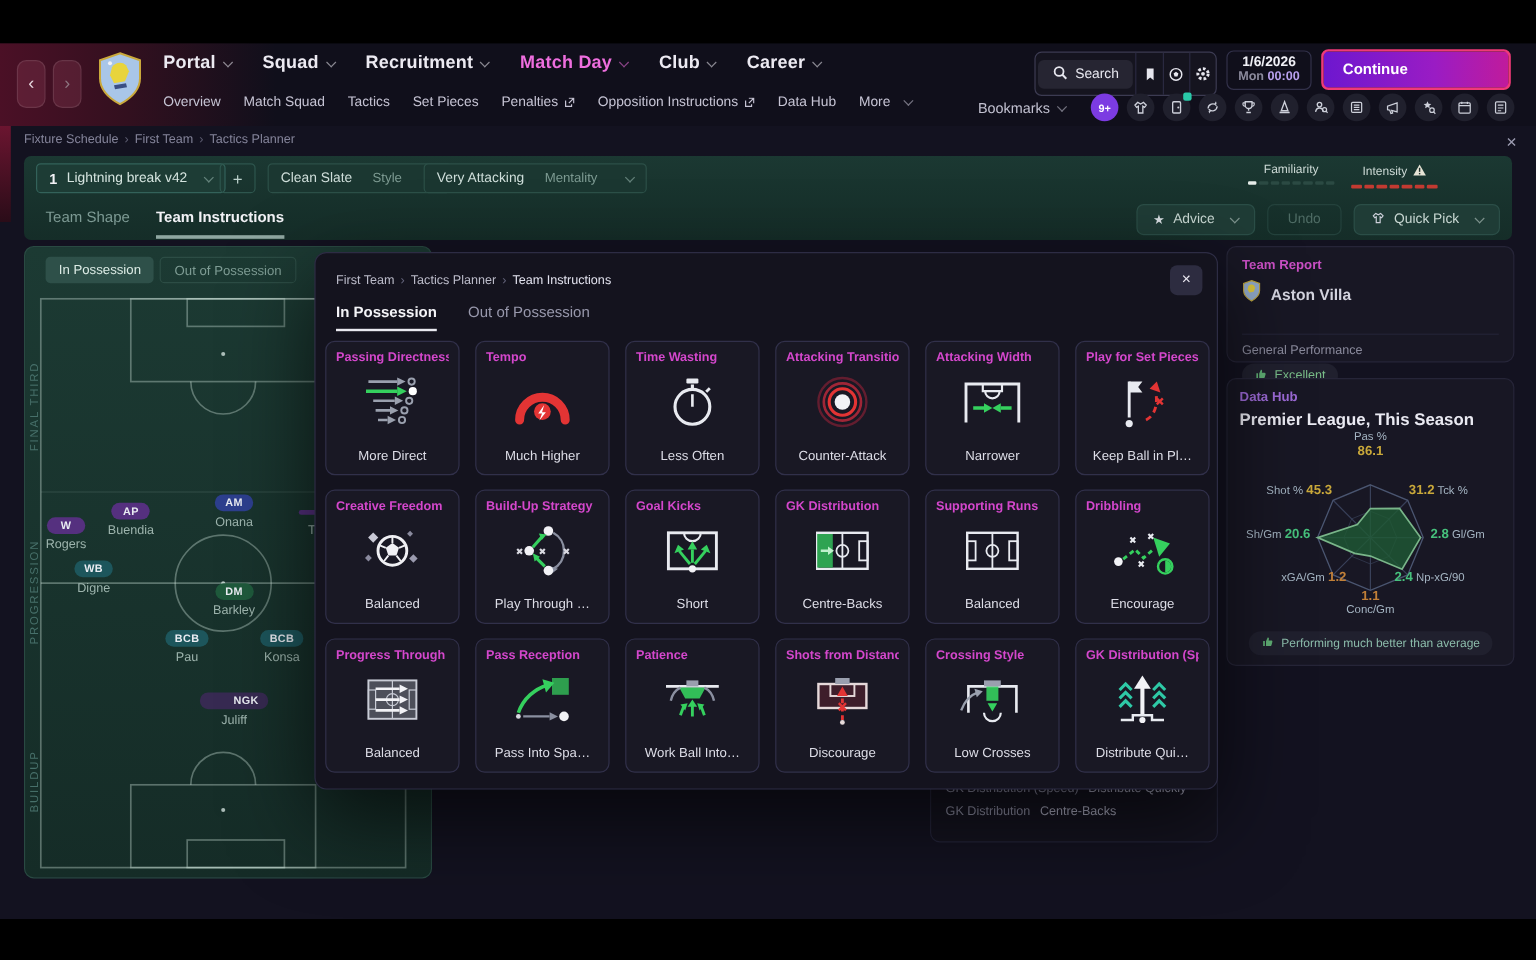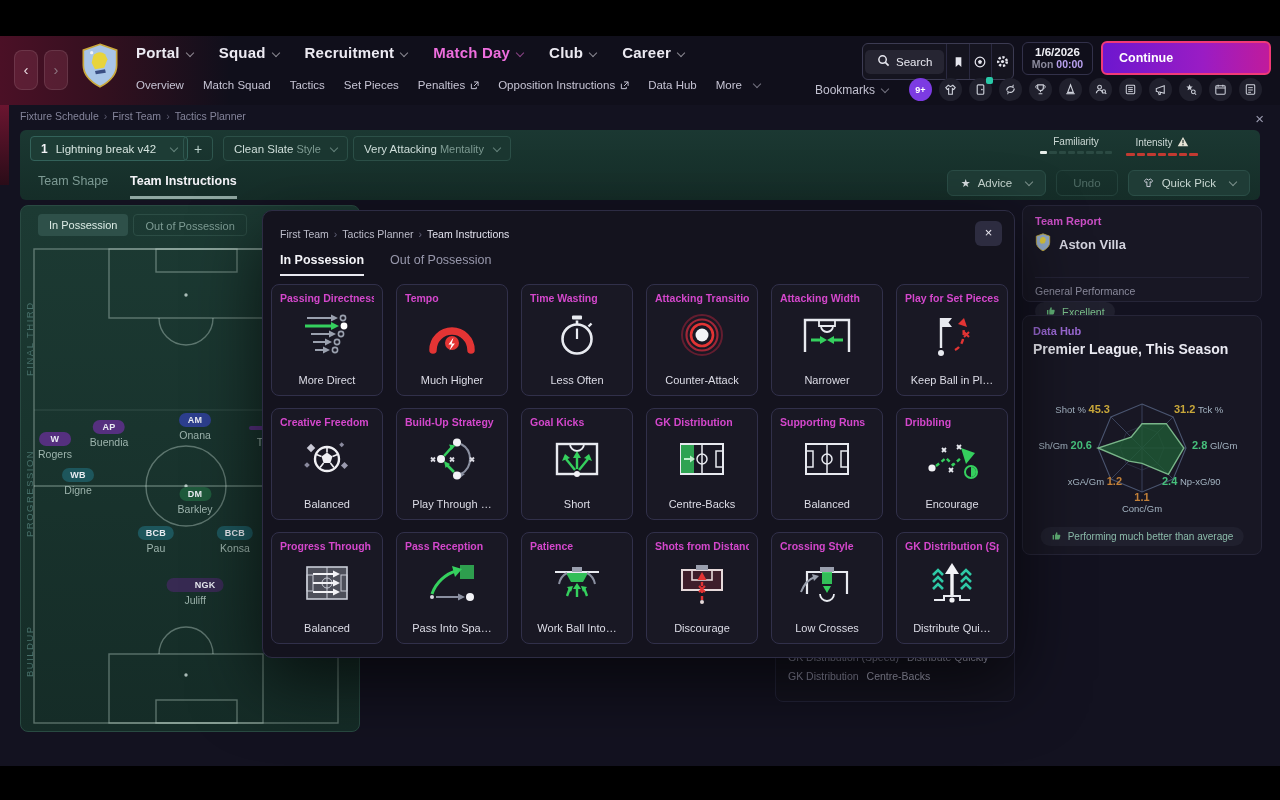--- a/index.html
+++ b/index.html
@@ -32,21 +32,21 @@
     border:1px solid #3c3b52; border-radius:6px; display:flex; align-items:center; }
   .searchbtn { display:flex; align-items:center; gap:6px; background:#262532; border-radius:5px;
     margin:2px; padding:0 12px; height:24px; color:#e9e9f1; font-size:11.5px; cursor:pointer;}
   .sg-icon { width:33px; height:100%; display:flex; align-items:center; justify-content:center;
     border-left:1px solid #2a2940; cursor:pointer;}
   .datebox { position:absolute; left:1022px; top:6px; width:71px; height:33px; border:1px solid #32314a;
     border-radius:6px; text-align:center; padding-top:3px;}
   .datebox .d1 { color:#f0f0f6; font-size:11.5px; font-weight:bold; }
   .datebox .d2 { font-size:10.5px; font-weight:bold; color:#8b8a9c; }
   .datebox .time { color:#b9a1ef; }
-  .continue { position:absolute; left:1101px; top:5px; width:170px; height:34px; border-radius:6px;
+  .continue { position:absolute; left:1101px; top:5px; width:158px; height:34px; border-radius:6px;
     background:linear-gradient(90deg,#6d17cf 0%,#9a1cc4 60%,#c01b9c 100%);
     border:2px solid #f03a78; color:#fff; font-weight:bold; font-size:12.5px; text-align:left;
     padding-left:16px; cursor:pointer; font-family:inherit;}
   .bookmarksrow { position:absolute; right:18px; top:42px; display:flex; align-items:center; gap:21px;}
   .bm-label { color:#c2c1d0; font-size:12px; display:flex; align-items:center; cursor:pointer;}
   .bm-icon { width:23px; height:23px; border-radius:50%; background:#20202d; display:flex;
     align-items:center; justify-content:center; position:relative; cursor:pointer;}
   .bm-icon.badge { background:#7c3be2; color:#fff; font-size:9px; font-weight:bold;}
   .bm-dot { position:absolute; right:-1px; top:-1px; width:7px; height:7px; border-radius:2px; background:#29c9a8;}
 
@@ -57,21 +57,21 @@
   .page-close { position:absolute; right:0; top:0px; color:#9b9bb0; font-size:15px; cursor:pointer;}
 
   .tacticsblock { position:absolute; left:20px; top:25px; width:1240px; height:70px;
     background:linear-gradient(180deg,#1b3832 0%,#152d28 100%); border-radius:6px;}
   .tactic-select { position:absolute; left:10px; top:6px; height:25px; display:flex; align-items:center; gap:8px;
     background:#1d3c35; border:1px solid #33625a; border-radius:4px; padding:0 10px; cursor:pointer;}
   .tactic-num { color:#f2f2f6; font-weight:bold; font-size:12px;}
   .tactic-name { color:#d5e4df; font-size:11.5px;}
   .plusbtn { position:absolute; left:163px; top:6px; width:30px; height:25px; background:transparent;
     border:1px solid #2e564e; border-radius:4px; color:#bcd2cc; font-size:14px; cursor:pointer;}
-  .ddl { position:absolute; top:6px; height:25px; display:flex; align-items:center; gap:3px;
+  .ddl { position:absolute; top:6px; height:25px; display:flex; align-items:center; gap:17px;
     background:#1b3731; border:1px solid #2c5048; border-radius:4px; padding:0 10px; cursor:pointer;}
   .ddl .val { color:#cfdeda; font-size:11.5px;}
   .ddl .lbl { color:#7d9a92; font-size:11px;}
   .meter { position:absolute; top:6px; width:72px; }
   .meter .mlabel { color:#ccd9d5; font-size:10px; text-align:center; display:flex; justify-content:center; gap:4px; align-items:center;}
   .segbar { display:flex; gap:2px; margin-top:4px; }
   .segbar span { flex:1; height:3px; background:#2b4a43; border-radius:1px;}
   .segbar.fam span:first-child { background:#e6ece9; }
   .segbar.inten span { background:#c23a31; }
 
@@ -498,20 +498,21 @@
               <line x1="108" y1="85" x2="139.1" y2="116.1" stroke="#39415a" stroke-width="1"></line>
               <line x1="108" y1="85" x2="108.0" y2="129.0" stroke="#39415a" stroke-width="1"></line>
               <line x1="108" y1="85" x2="76.9" y2="116.1" stroke="#39415a" stroke-width="1"></line>
               <line x1="108" y1="85" x2="64.0" y2="85.0" stroke="#39415a" stroke-width="1"></line>
               <line x1="108" y1="85" x2="76.9" y2="53.9" stroke="#39415a" stroke-width="1"></line>
               <polygon points="108.0,41.0 139.1,53.9 152.0,85.0 139.1,116.1 108.0,129.0 76.9,116.1 64.0,85.0 76.9,53.9" fill="none" stroke="#4a5570" stroke-width="1.1"></polygon>
               <polygon points="108.0,63.0 123.6,69.4 130.0,85.0 123.6,100.6 108.0,107.0 92.4,100.6 86.0,85.0 92.4,69.4" fill="none" stroke="#39415a" stroke-width="0.8" opacity=".7"></polygon>
               <polygon points="108.0,60.8 132.3,60.7 149.8,85.0 134.4,111.4 108.0,100.4 94.9,98.1 64.0,85.0 97.1,74.1" fill="#1f5a35" fill-opacity=".8" stroke="#79b589" stroke-width="1.4"></polygon>
             </g>
           </svg>
+          <div class="axlabel ax-center" style="top:-4px"><span>Pas %</span><br><b style="color:#c9a83a">86.1</b></div>
           <div class="axlabel" style="left:140px;top:40px"><b style="color:#c9a83a">31.2</b> <span>Tck %</span></div>
           <div class="axlabel" style="left:158px;top:76px"><b style="color:#46c07c">2.8</b> <span>Gl/Gm</span></div>
           <div class="axlabel" style="left:128px;top:112px"><b style="color:#46c07c">2.4</b> <span>Np-xG/90</span></div>
           <div class="axlabel ax-center" style="top:128px"><b style="color:#c28038">1.1</b><br><span>Conc/Gm</span></div>
           <div class="axlabel" style="right:128px;top:112px"><span>xGA/Gm</span> <b style="color:#c28038">1.2</b></div>
           <div class="axlabel" style="right:158px;top:76px"><span>Sh/Gm</span> <b style="color:#46c07c">20.6</b></div>
           <div class="axlabel" style="right:140px;top:40px"><span>Shot %</span> <b style="color:#c9a83a">45.3</b></div>
         </div>
       <div class="dh-badge">
         <span><svg width="11" height="11" viewBox="0 0 14 14">

